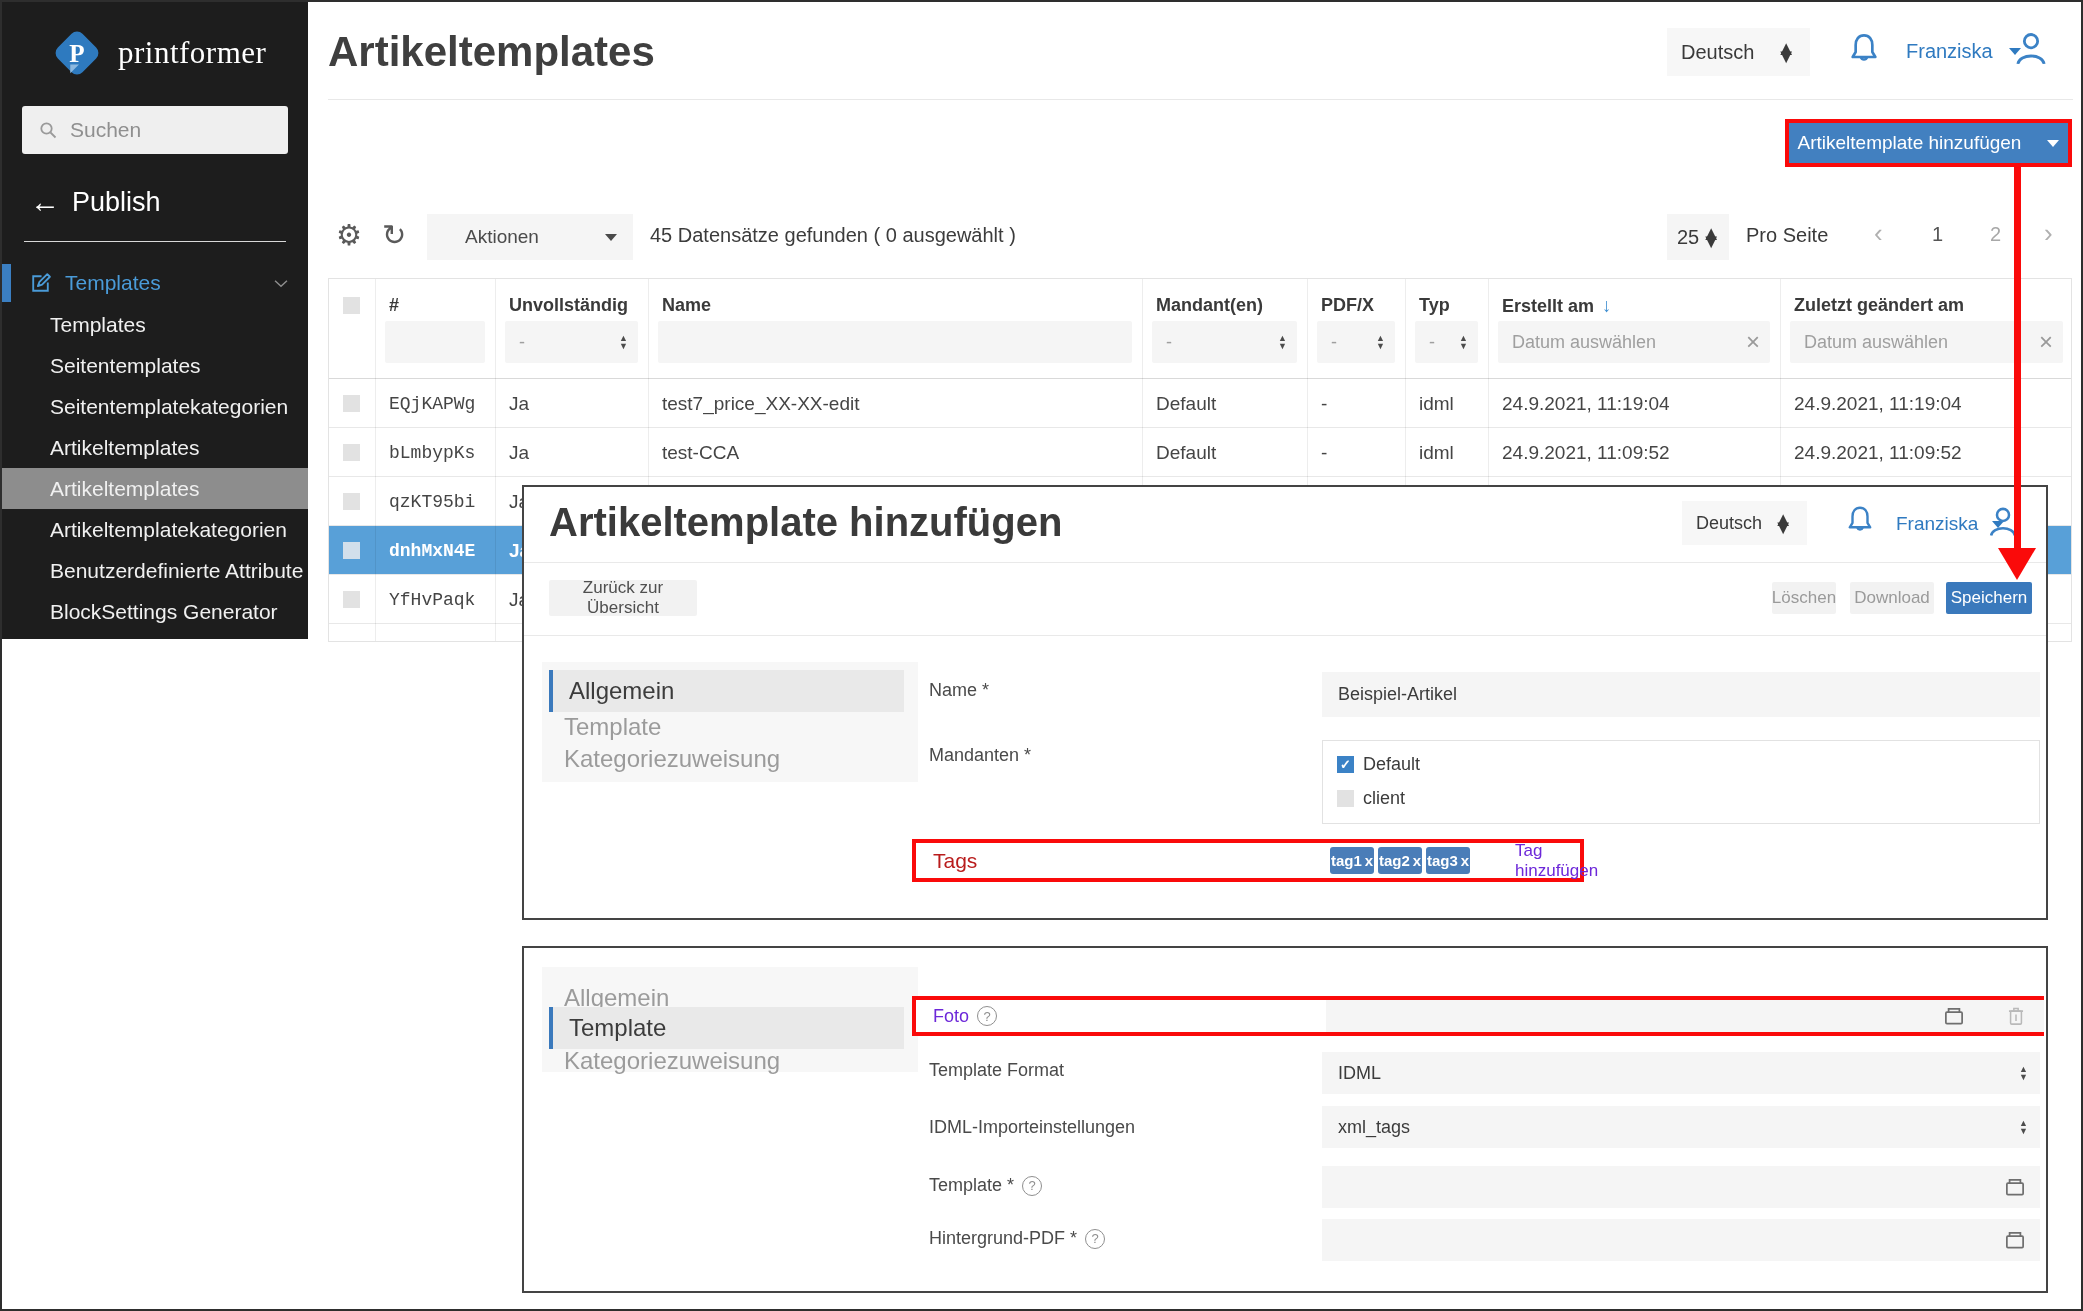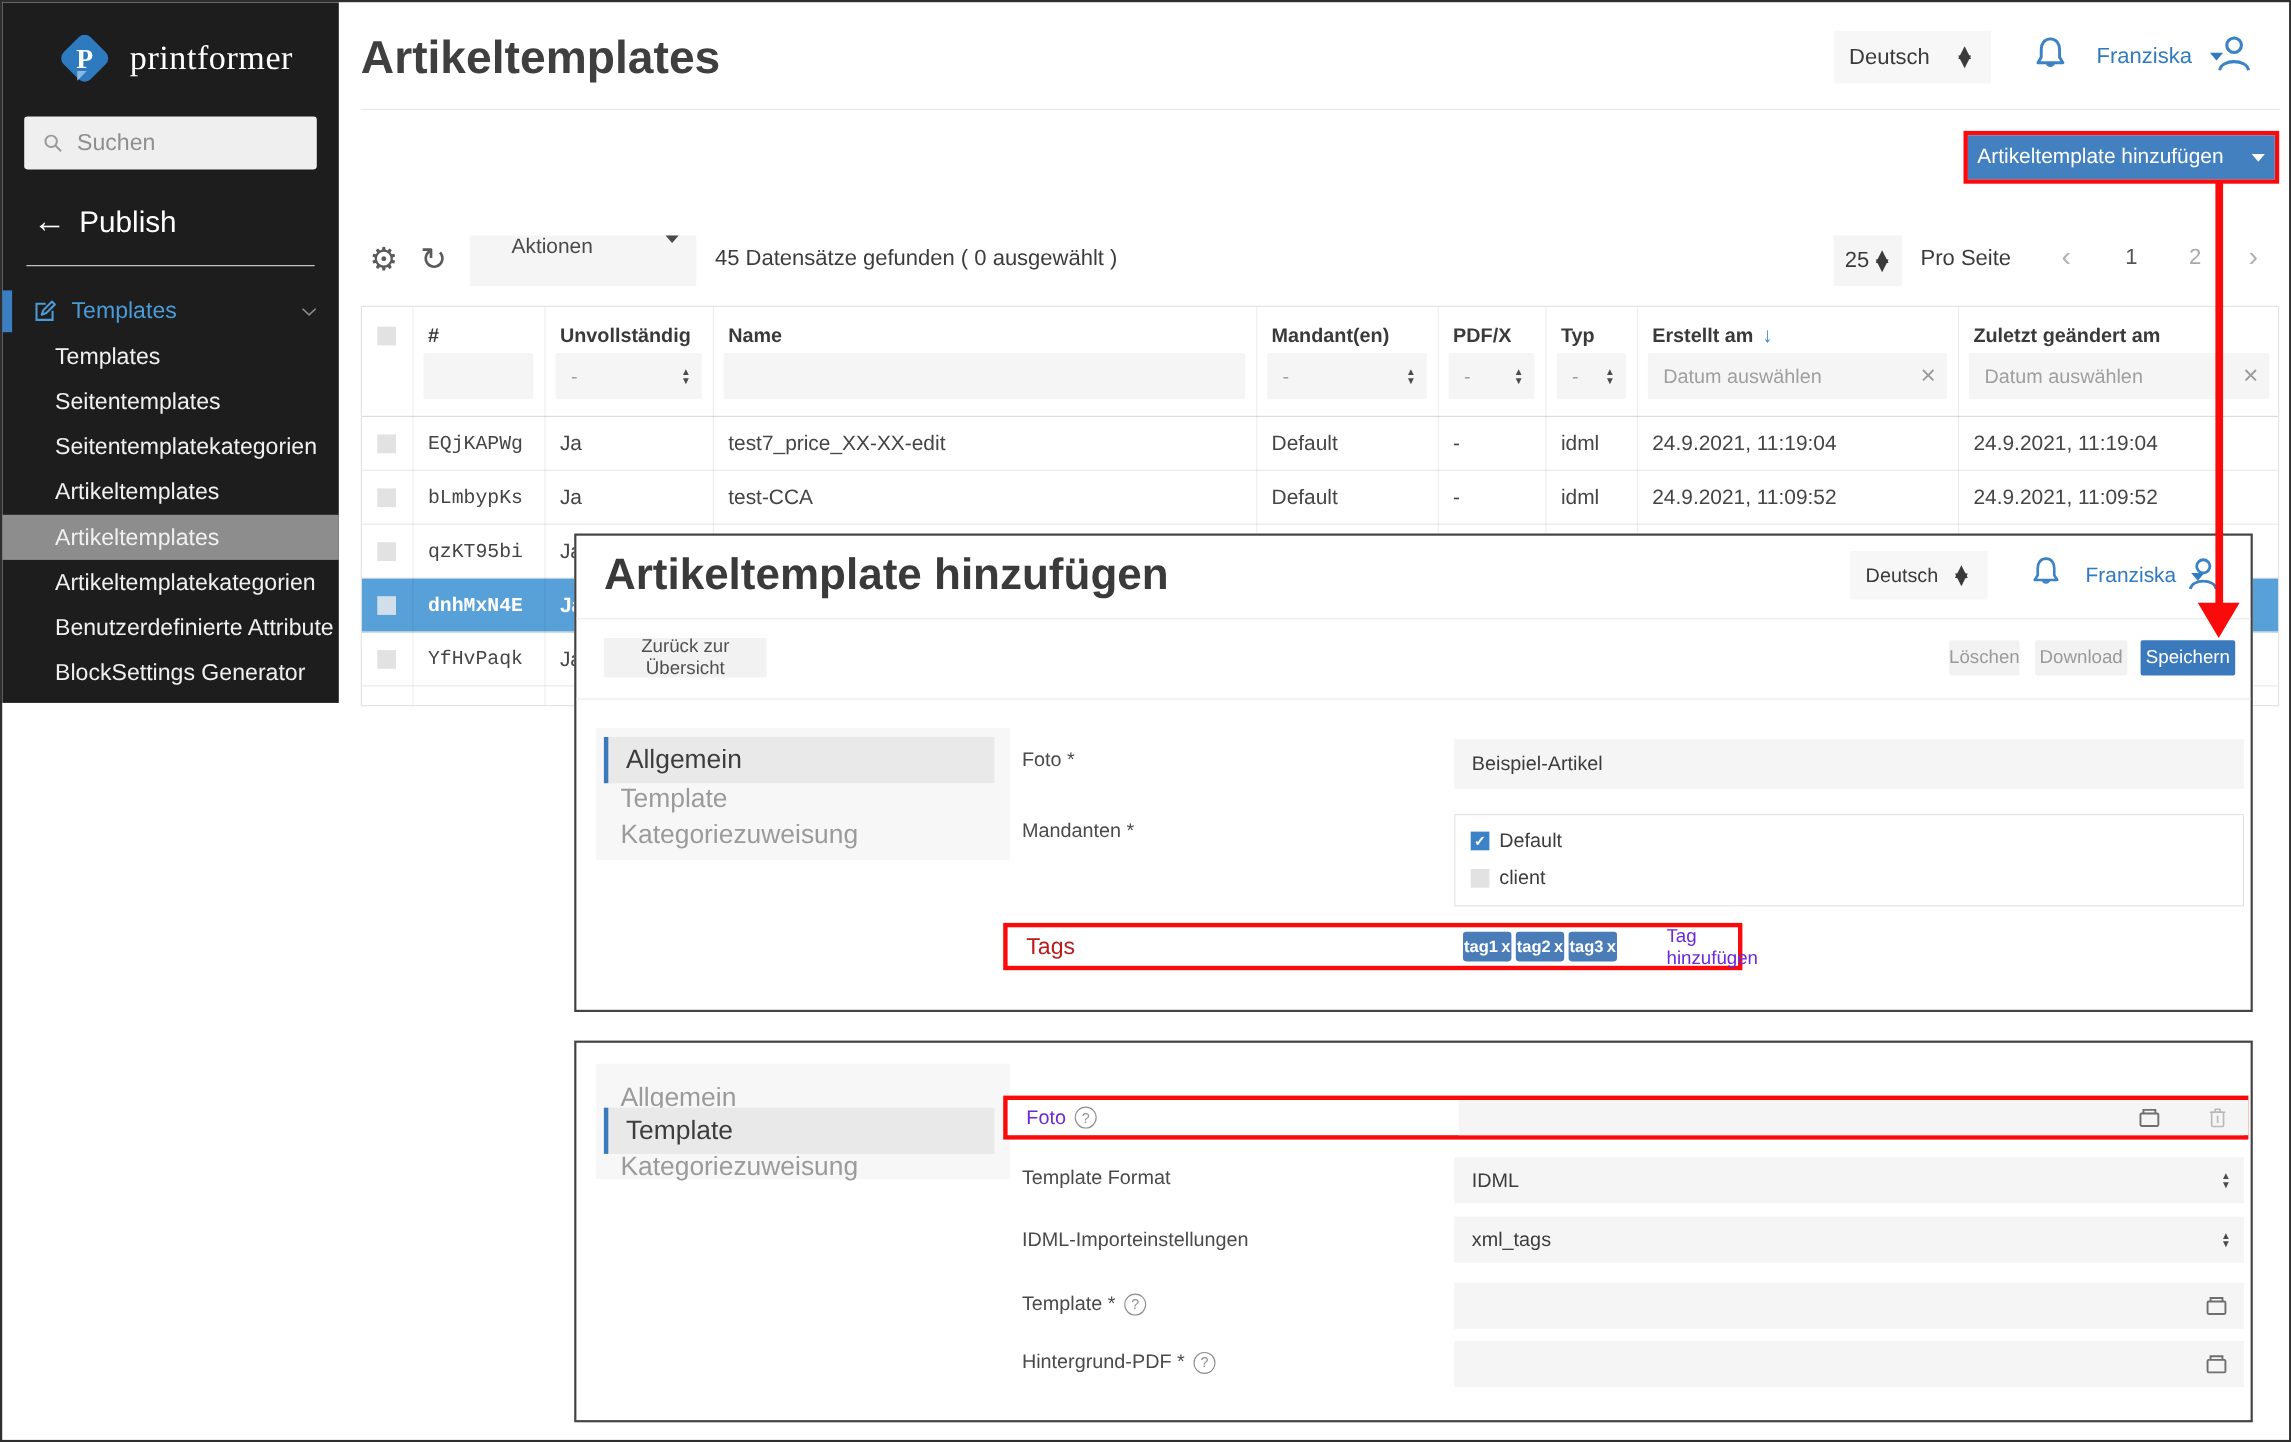--- a/index.html
+++ b/index.html
@@ -41,21 +41,21 @@
              justify-content:center; gap:26px; cursor:pointer; }
   .add-btn span { color:#fff; font-size:19px; font-weight:500; }
 
   .caret { display:inline-block; width:0; height:0; border-left:6px solid transparent;
            border-right:6px solid transparent; border-top:7px solid currentColor; }
   .updown { display:inline-flex; flex-direction:column; font-size:9px; line-height:8px; color:#4c4c4c; }
 
   
   .tool-ico { font-size:29px; color:#5a5a5a; z-index:1;}
   .aktionen { left:425px; top:212px; width:206px; height:46px; background:#f5f5f5; display:flex;
-              align-items:flex-start; justify-content:space-between; padding:0 16px 0 38px; }
+              align-items:center; justify-content:space-between; padding:0 16px 0 38px; }
   .aktionen span { font-size:19px; color:#4a4a4a; }
   .results { left:648px; top:222px; font-size:20px; color:#3c3c3c; }
   .pp-box { left:1665px; top:212px; width:62px; height:46px; background:#f5f5f5; display:flex;
             align-items:center; justify-content:space-between; padding:0 8px 0 10px; }
   .pp-box span { font-size:20px; color:#3a3a3a; }
   .pp-lbl { left:1744px; top:222px; font-size:20px; color:#3a3a3a; }
   .pg { font-size:20px; color:#a8a8a8; z-index:1;}
   .pg.cur { color:#555; }
   .pg-ar { font-size:26px; color:#b0b0b0; z-index:1;}
 
@@ -380,21 +380,21 @@
     <button class="btn-blue" style="position:absolute; left:1422px; top:95px; width:86px; height:32px;">Speichern</button>
 
     <div class="dlg-div" style="top:148px;"></div>
 
     <div class="tabs" style="top:175px; height:120px;">
       <div class="tab active" style="top:8px;">Allgemein</div>
       <div class="tab" style="top:44px;">Template</div>
       <div class="tab" style="top:76px;">Kategoriezuweisung</div>
     </div>
 
-    <div class="flabel" style="top:193px;">Foto *</div>
+    <div class="flabel" style="top:193px;">Name *</div>
     <div class="finput" style="top:185px;">
       <span>Beispiel-Artikel</span>
     </div>
 
     <div class="flabel" style="top:258px;">Mandanten *</div>
     <div class="group-box" style="top:253px; height:84px;">
       <div class="chk-row">
         <span class="cb checked">
             <span>✓</span>
           </span>

